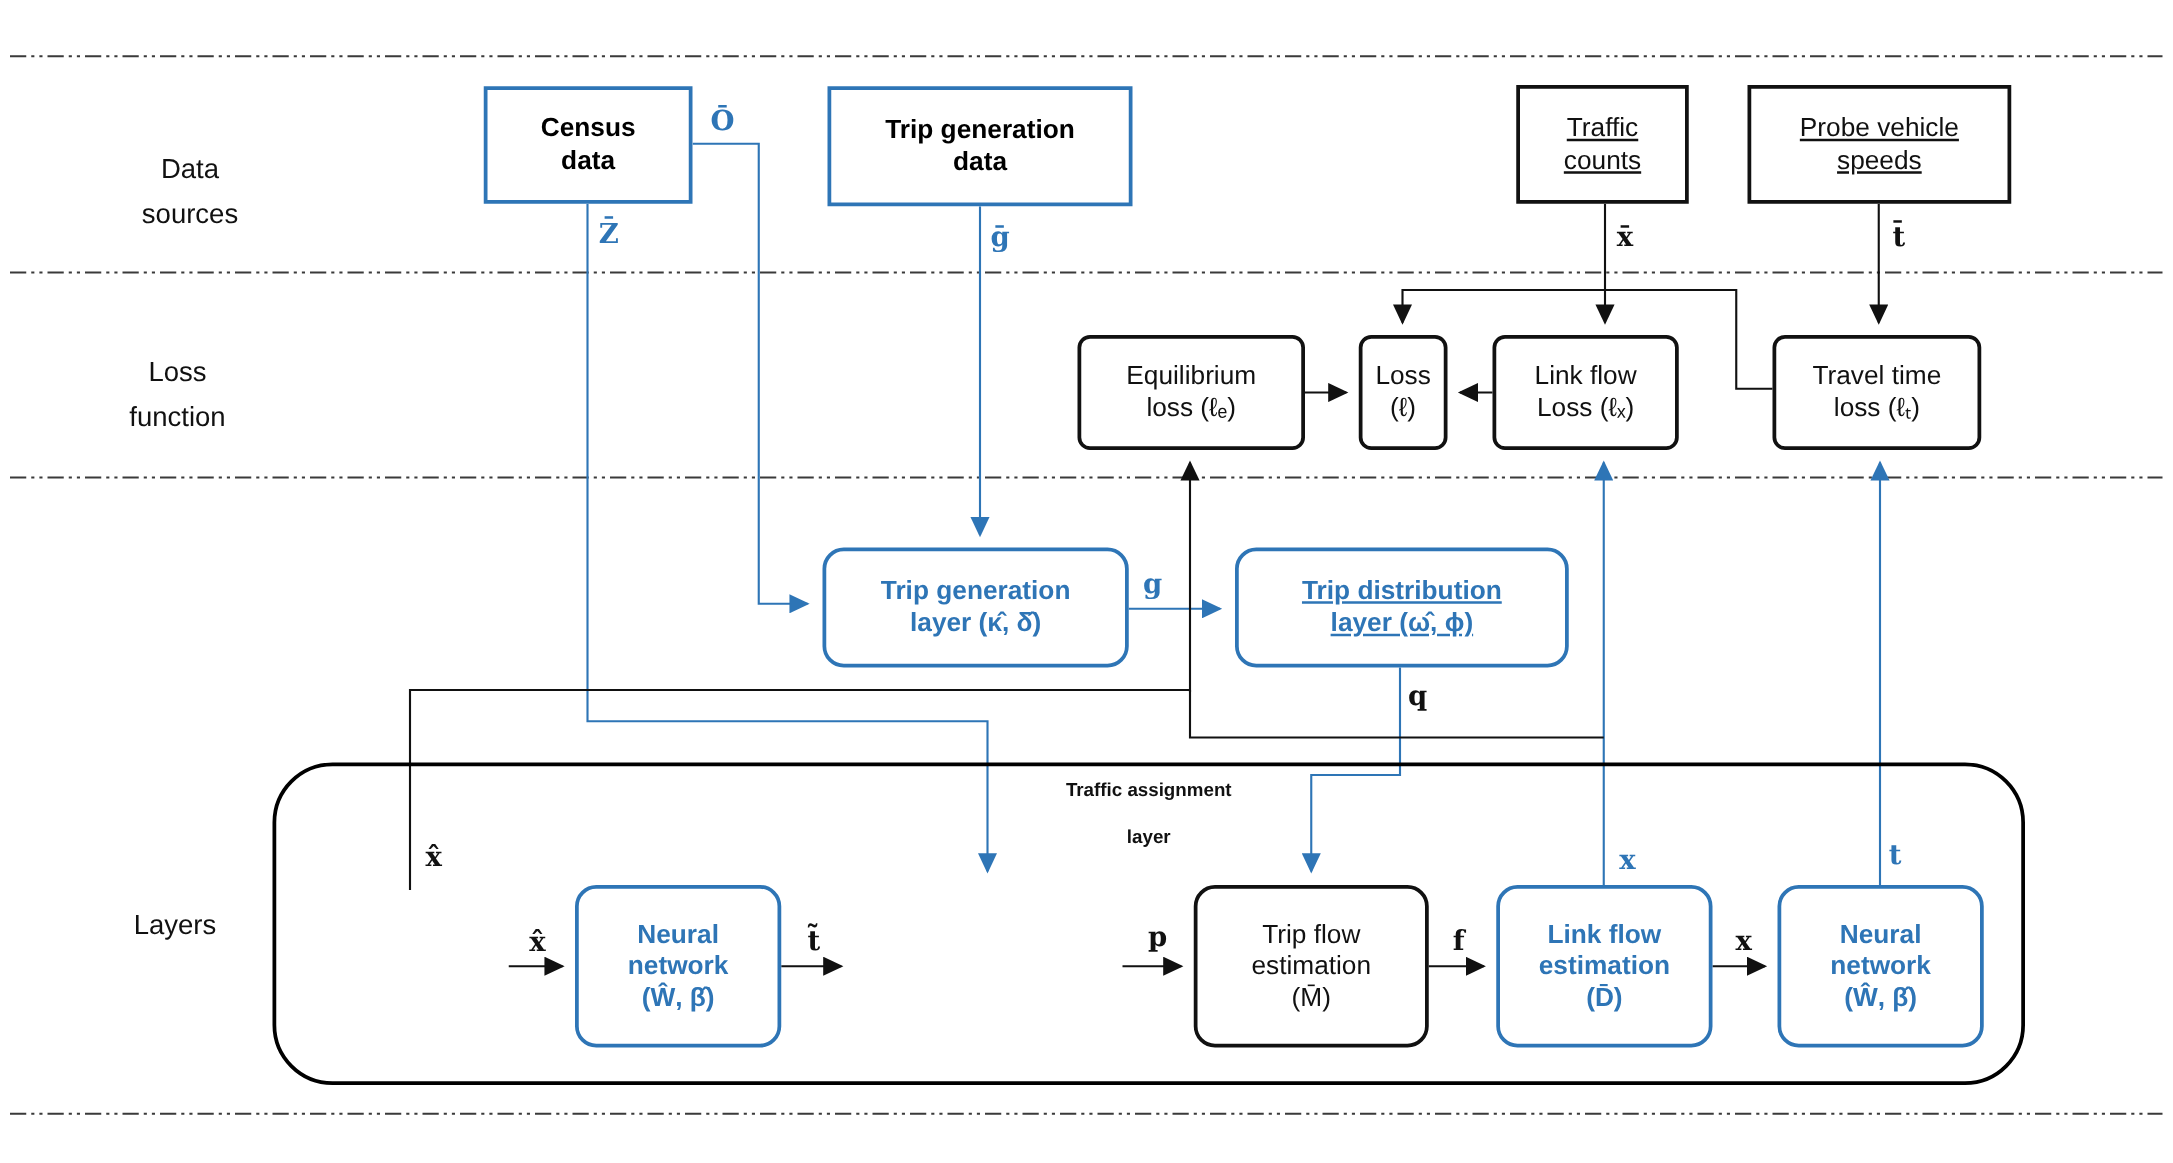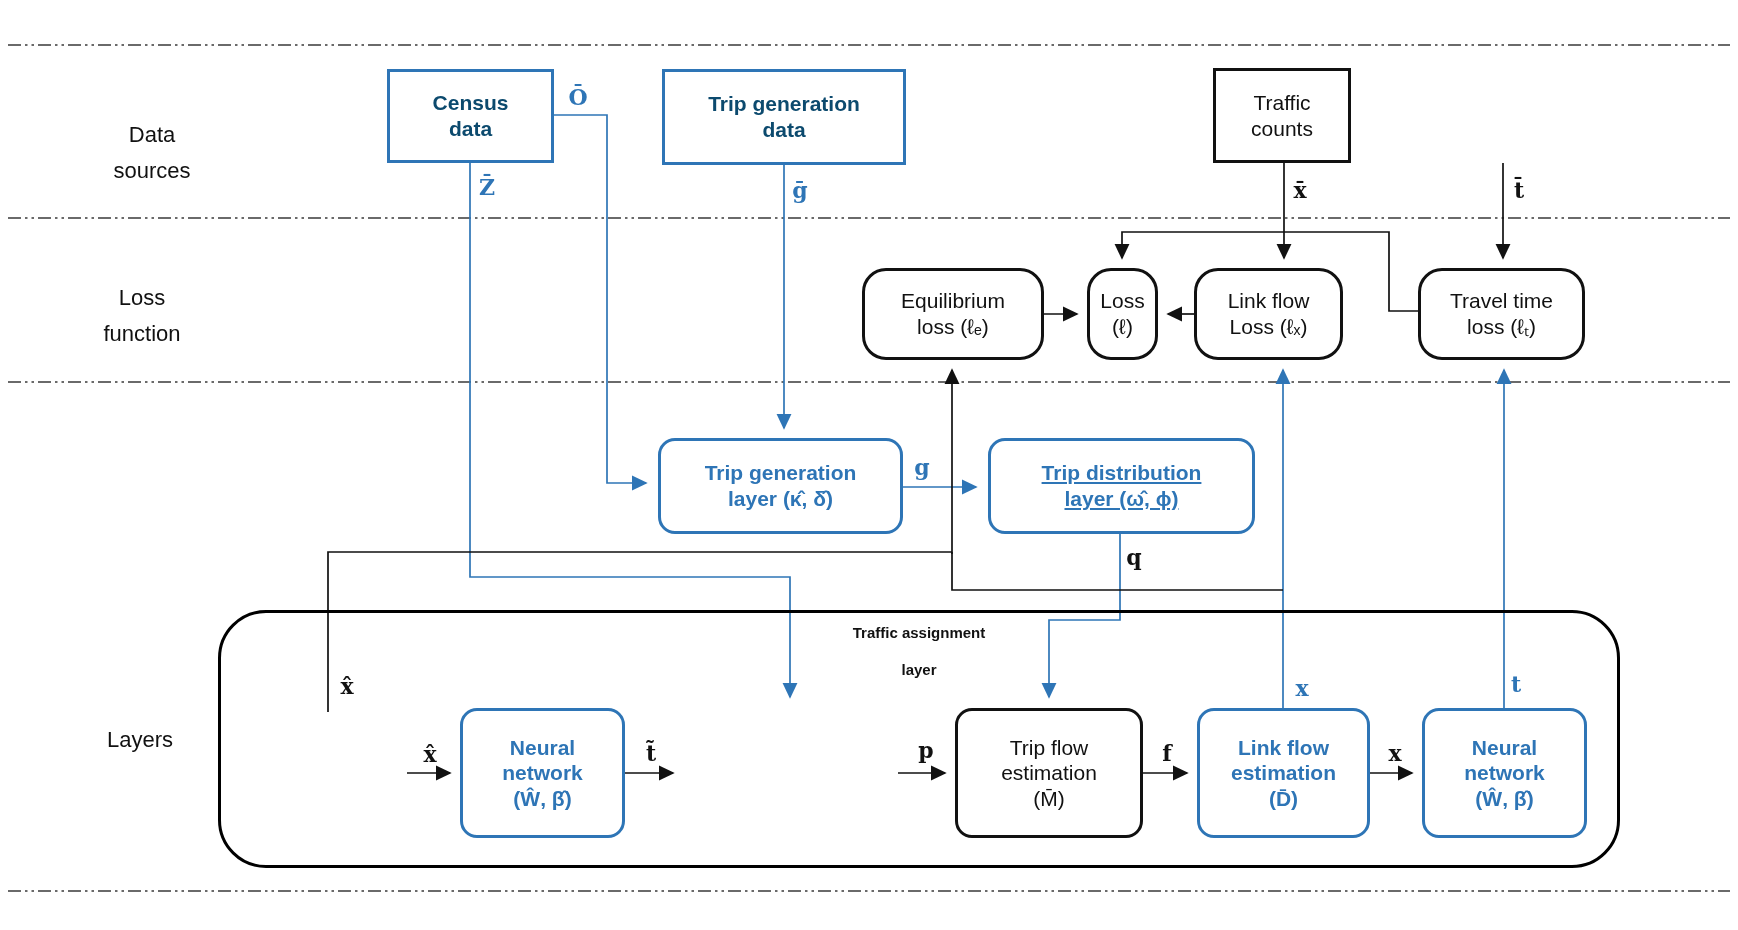--- a/index.html
+++ b/index.html
@@ -3,23 +3,23 @@
 <meta charset="utf-8">
 <style>
   html,body{margin:0;padding:0;background:#fff;}
   #canvas{position:relative;width:1738px;height:930px;background:#fff;overflow:hidden;
           font-family:"Liberation Sans",sans-serif;}
   #wires{position:absolute;left:0;top:0;z-index:1;}
 
   .box{position:absolute;z-index:2;display:flex;align-items:center;justify-content:center;
        text-align:center;white-space:pre-line;box-sizing:border-box;background:#fff;
        font-size:21px;line-height:1.22;color:#111;}
-  .sq{border:3px solid #111;}
-  .sqb{border:3px solid #2E75B6;color:#0c4a6e;font-weight:700;}
-  .rnd{border:3px solid #111;border-radius:24px;}
+  .sq{border:3px solid #111;text-decoration:underline;}
+  .sqb{border:3px solid #2E75B6;color:#000000;font-weight:700;}
+  .rnd{border:3px solid #111;border-radius:10px;}
   .rndb{border:3px solid #2E75B6;border-radius:17px;color:#2E75B6;font-weight:700;}
 
   
   .b-census{left:387px;top:69px;width:167px;height:94px;}
   .b-tripgendata{left:662px;top:69px;width:244px;height:96px;}
   .b-traffic{left:1213px;top:68px;width:138px;height:95px;}
   .b-probe{left:1398px;top:68px;width:211px;height:95px;}
   
   .b-eq{left:862px;top:268px;width:182px;height:92px;}
   .b-loss{left:1087px;top:268px;width:71px;height:92px;}
@@ -106,20 +106,22 @@
   <div class="rowlabel rl-lossfn">Loss
 function</div>
   <div class="rowlabel rl-layers">Layers</div>
 
   <div class="box sqb b-census">Census
 data</div>
   <div class="box sqb b-tripgendata">Trip generation
 data</div>
   <div class="box sq b-traffic">Traffic
 counts</div>
+  <div class="box sq b-probe">Probe vehicle
+speeds</div>
 
   <div class="box rnd b-eq">Equilibrium
 loss (ℓₑ)</div>
   <div class="box rnd b-loss">Loss
 (ℓ)</div>
   <div class="box rnd b-lfl">Link flow
 Loss (ℓₓ)</div>
   <div class="box rnd b-ttl">Travel time
 loss (ℓₜ)</div>
 

